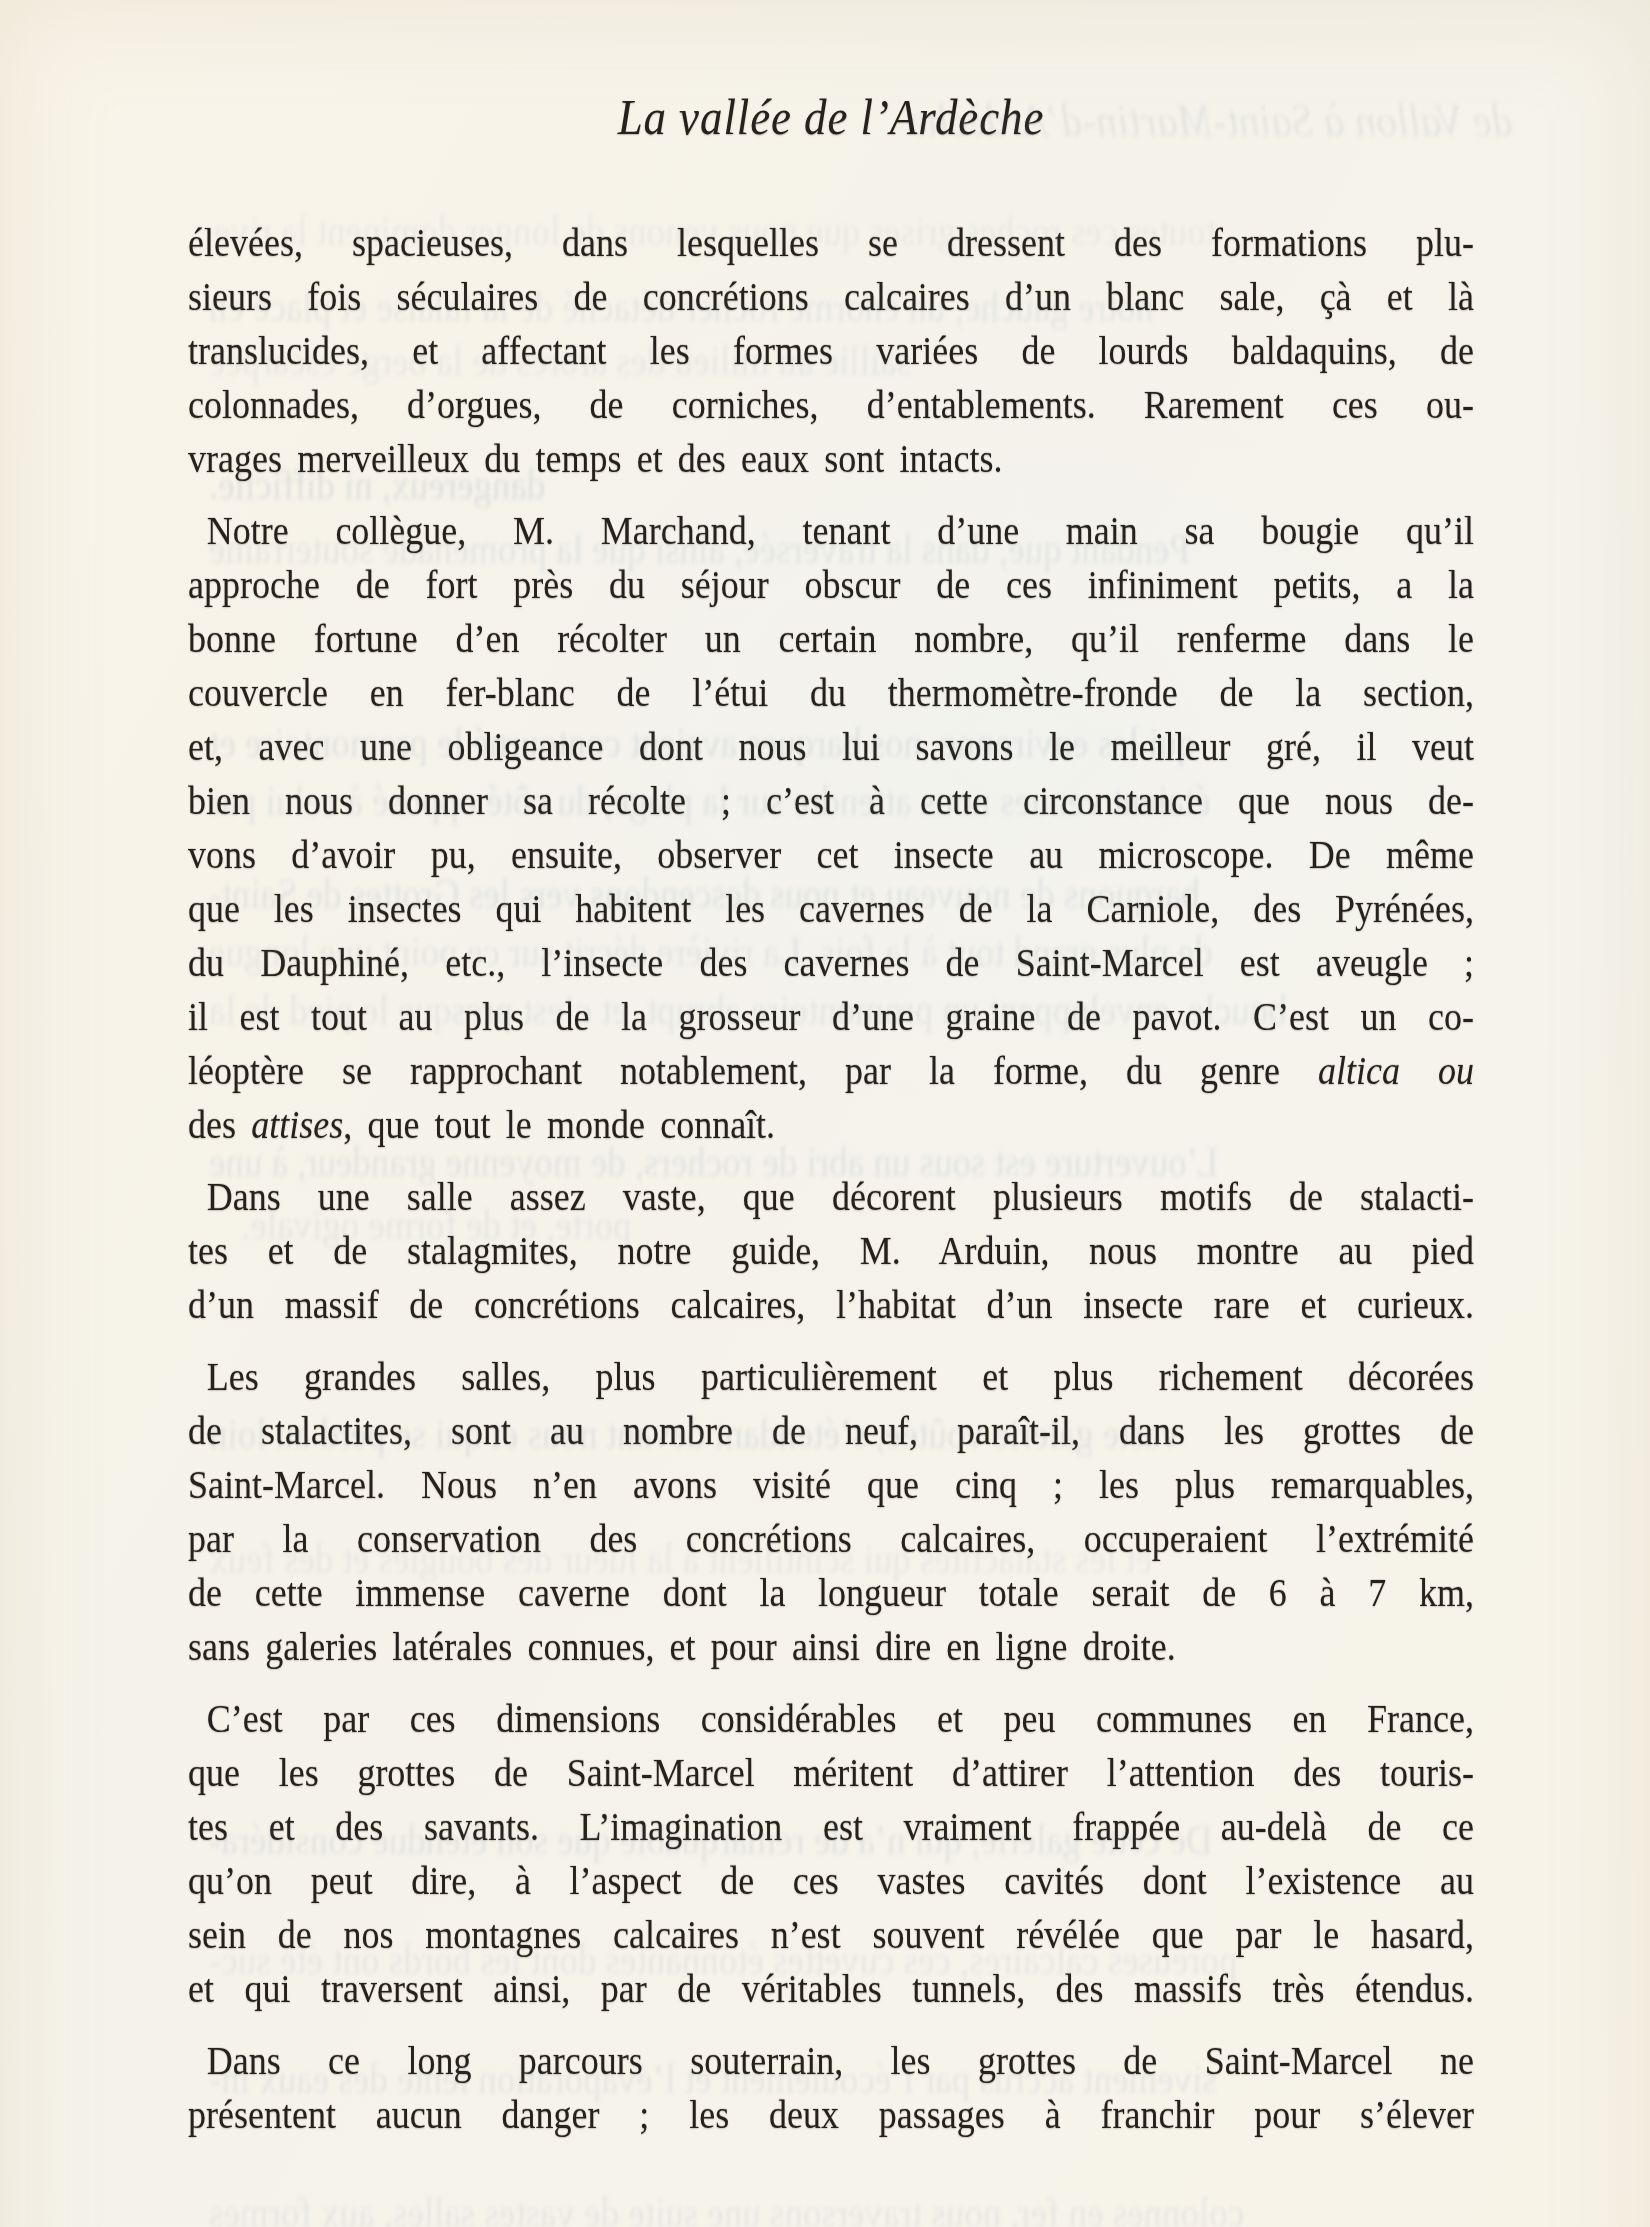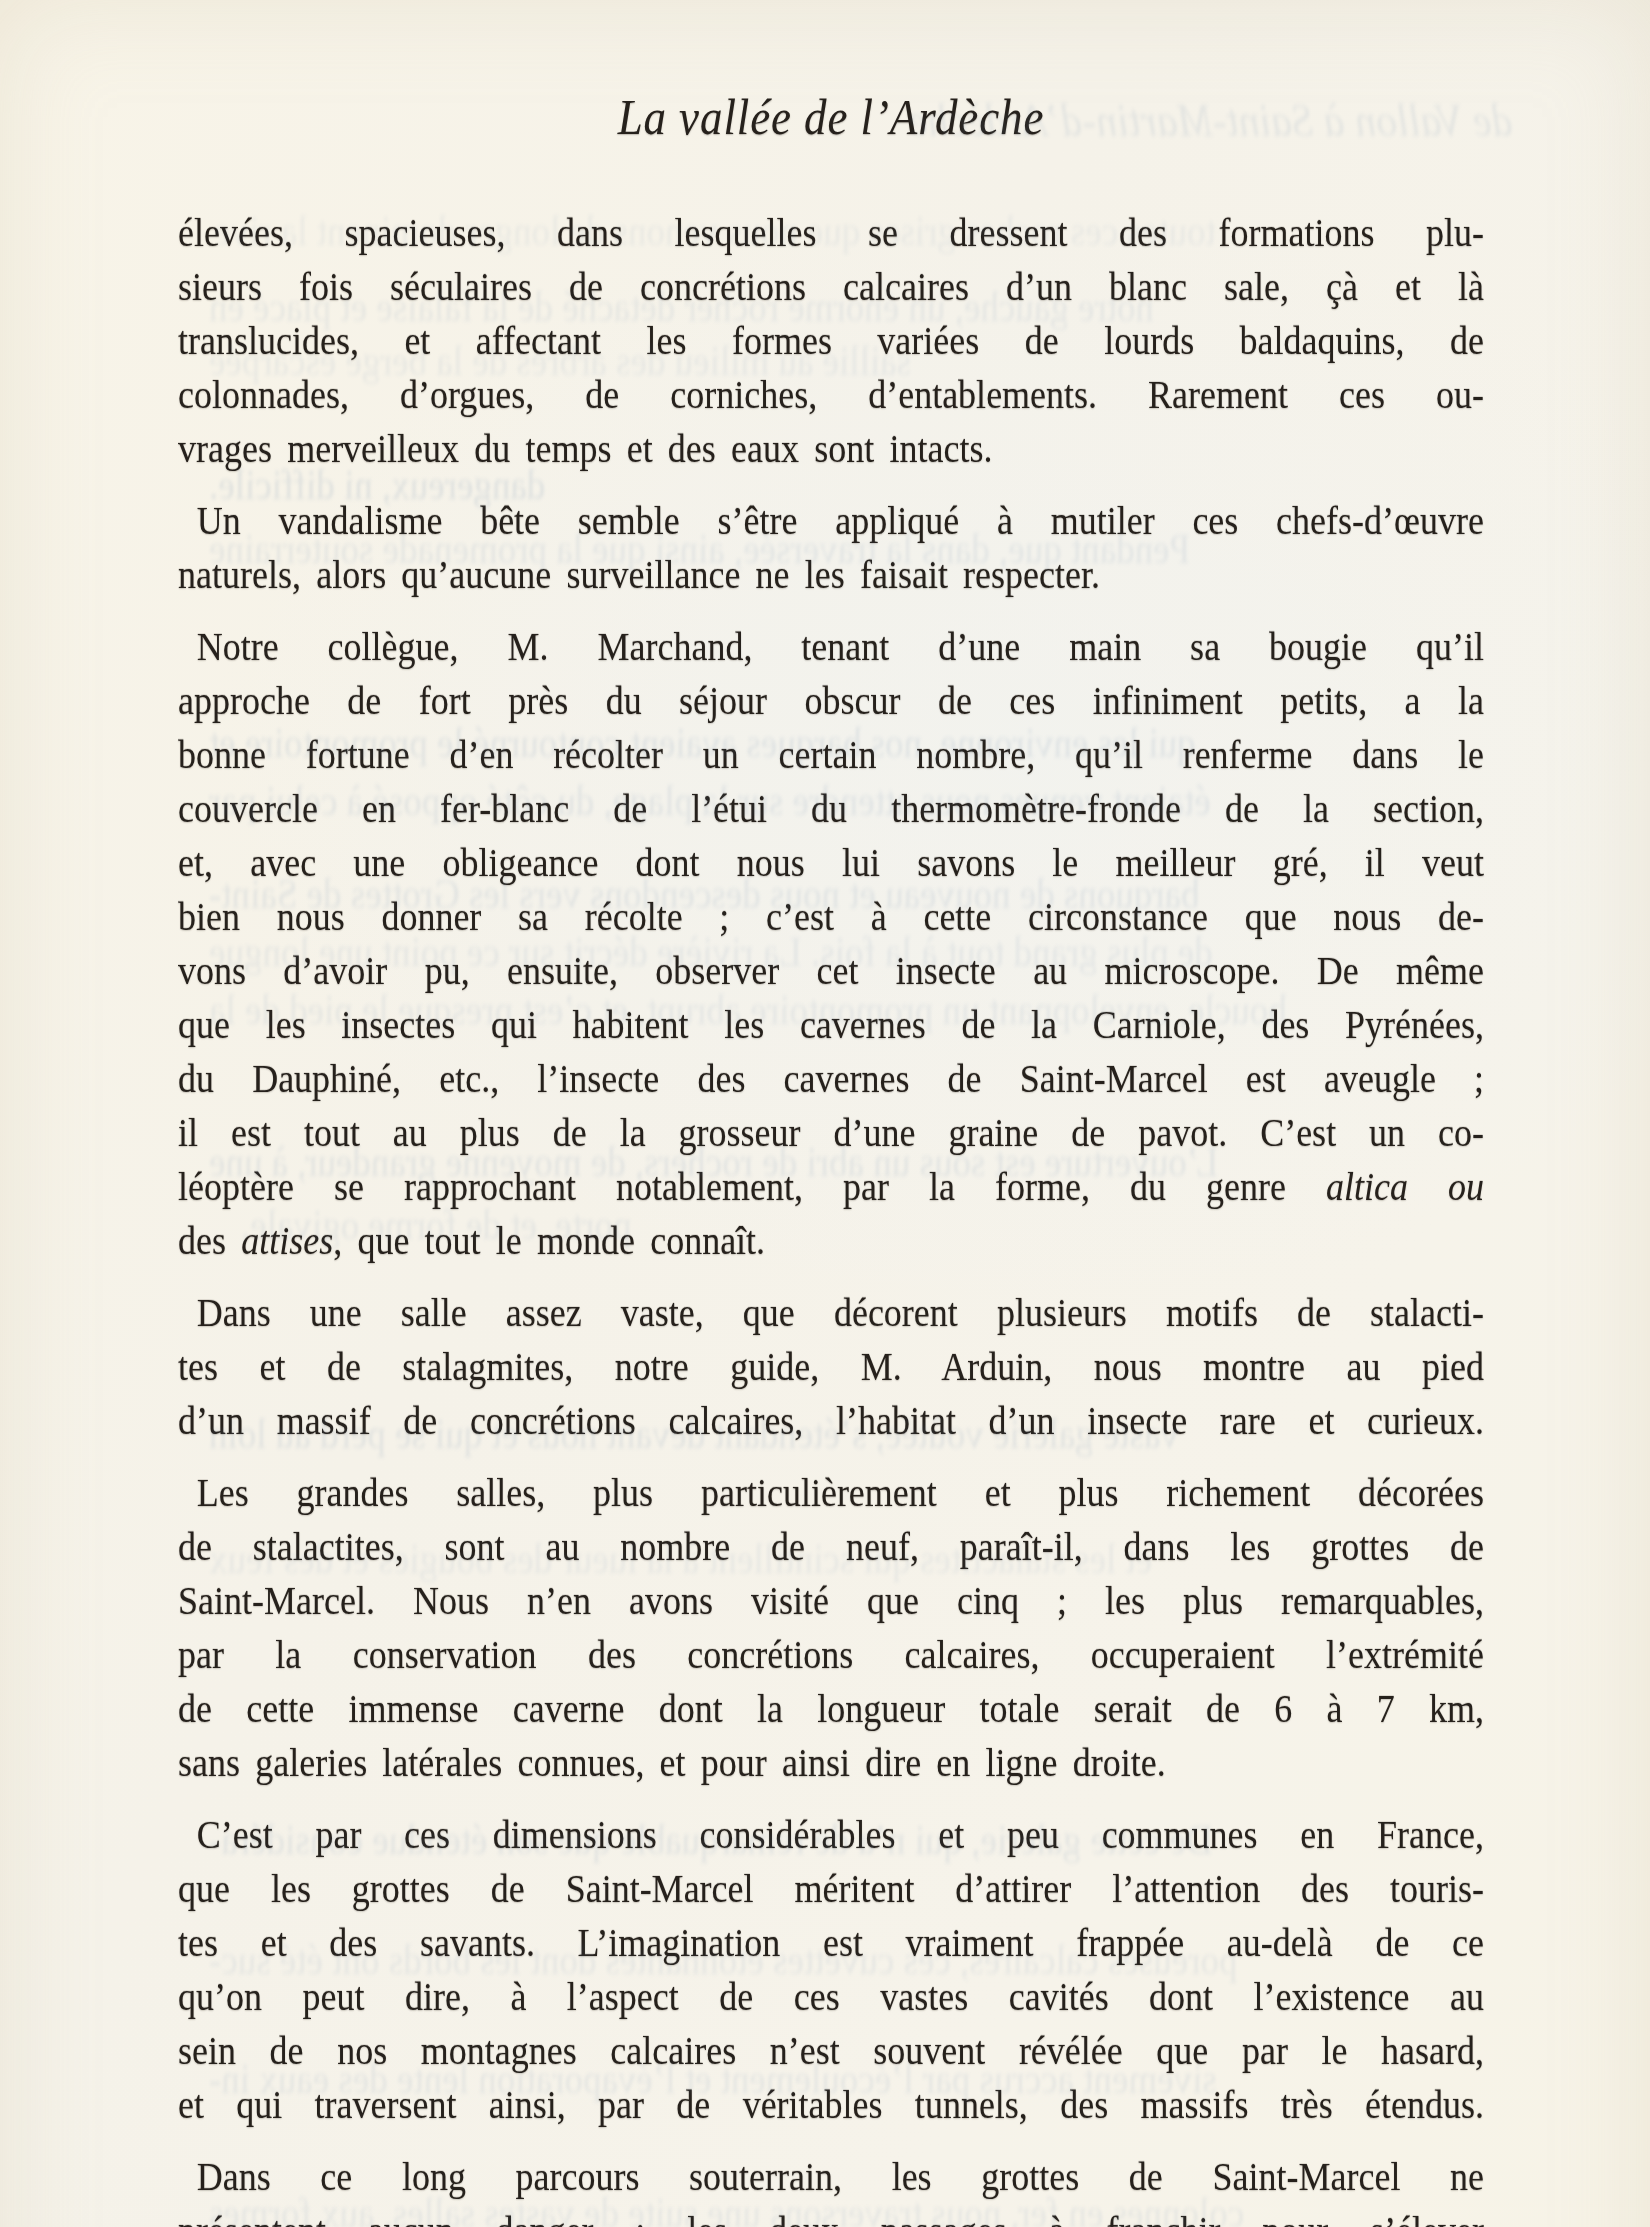--- a/index.html
+++ b/index.html
@@ -42,21 +42,21 @@
   }
   .body-text {
     position: absolute;
     top: 201px;
     left: 174px;
     width: 1314px;
     font-size: 36px;
     line-height: 54px;
     text-shadow: 0 1.3px 1.3px rgba(40,32,24,0.22), 0 -0.4px 0.4px rgba(40,32,24,0.12);
   }
-  .para { margin: 4px; }
+  .para { margin: 14px; }
   .para + .para { margin-top: 18px; }
   .para.indent .line:first-child { text-indent: 18.7px; }
   .line {
     text-align: justify;
     text-align-last: justify;
     transform: scale(1, 1.14);
     transform-origin: 0 50%;
     white-space: normal;
   }
   .line.short {
@@ -82,24 +82,20 @@
 
   <div class="running-head">La vallée de l’Ardèche</div>
 
   <div class="body-text">
       <div class="para">
         <div class="line">élevées, spacieuses, dans lesquelles se dressent des formations plu-</div>
         <div class="line">sieurs fois séculaires de concrétions calcaires d’un blanc sale, çà et là</div>
         <div class="line">translucides, et affectant les formes variées de lourds baldaquins, de</div>
         <div class="line">colonnades, d’orgues, de corniches, d’entablements. Rarement ces ou-</div>
         <div class="line short">vrages merveilleux du temps et des eaux sont intacts.</div>
-      </div>
-      <div class="para indent">
-        <div class="line">Un vandalisme bête semble s’être appliqué à mutiler ces chefs-d’œuvre</div>
-        <div class="line short">naturels, alors qu’aucune surveillance ne les faisait respecter.</div>
       </div>
       <div class="para indent">
         <div class="line">Notre collègue, M. Marchand, tenant d’une main sa bougie qu’il</div>
         <div class="line">approche de fort près du séjour obscur de ces infiniment petits, a la</div>
         <div class="line">bonne fortune d’en récolter un certain nombre, qu’il renferme dans le</div>
         <div class="line">couvercle en fer-blanc de l’étui du thermomètre-fronde de la section,</div>
         <div class="line">et, avec une obligeance dont nous lui savons le meilleur gré, il veut</div>
         <div class="line">bien nous donner sa récolte ; c’est à cette circonstance que nous de-</div>
         <div class="line">vons d’avoir pu, ensuite, observer cet insecte au microscope. De même</div>
         <div class="line">que les insectes qui habitent les cavernes de la Carniole, des Pyrénées,</div>

